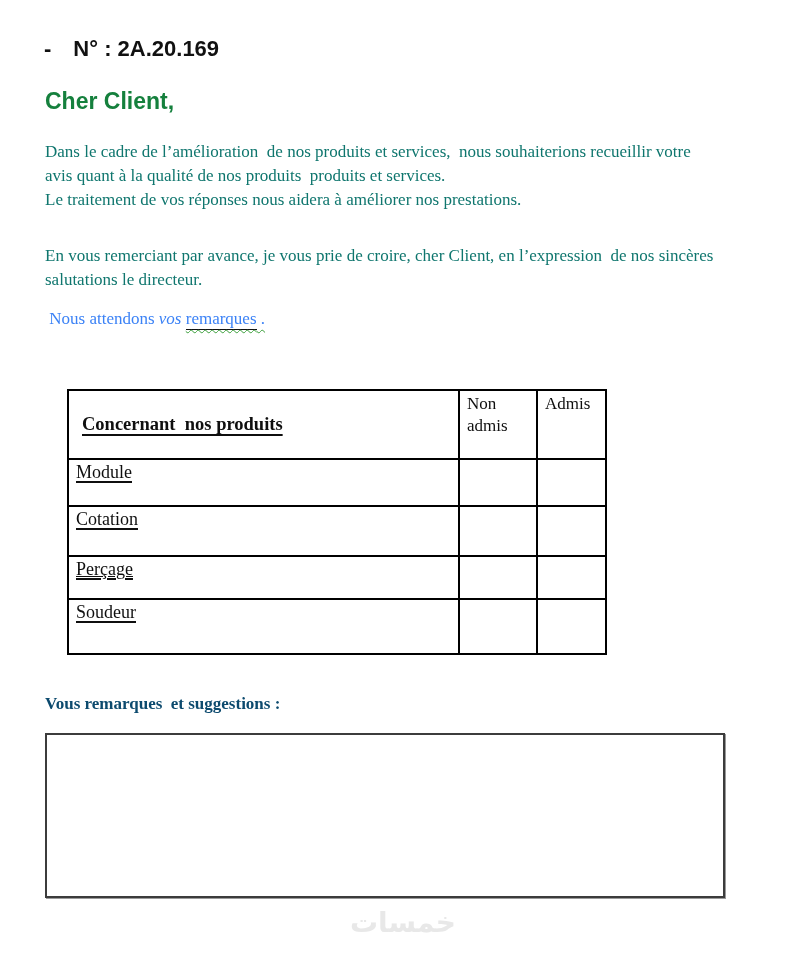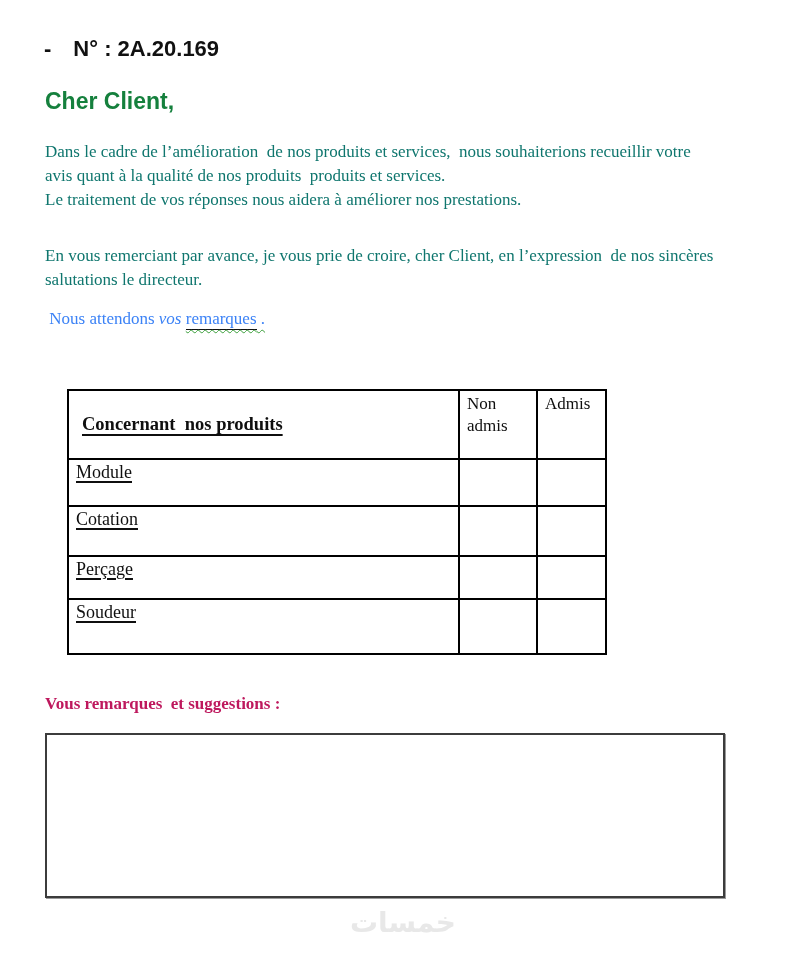--- a/index.html
+++ b/index.html
@@ -87,21 +87,21 @@
     border: 2px solid #000000;
     vertical-align: top;
     padding: 2px 7px;
   }
   .survey-table col.c1 { width: 391px; }
   .survey-table col.c2 { width: 78px; }
   .survey-table col.c3 { width: 69px; }
   .survey-table .header-row td { height: 69px; }
   .survey-table .row-0 td { height: 47px; }
   .survey-table .row-1 td { height: 50px; }
-  .survey-table .row-2 td { height: 43px; }
+  .survey-table .row-2 td { height: 43px; text-decoration: underline; }
   .survey-table .row-3 td { height: 55px; }
   .survey-table .head-main {
     vertical-align: middle;
     padding-left: 13px;
   }
   .survey-table .head-main span {
     font-weight: 700;
     font-size: 18.5px;
     text-decoration: underline;
     text-decoration-thickness: 2px;
@@ -118,21 +118,21 @@
   }
 
   
   .remarks-label {
     position: absolute;
     left: 45px;
     top: 694px;
     font-weight: 700;
     font-size: 17px;
     white-space: pre-wrap;
-    color: #be185d;
+    color: #0c4a6e;
   }
   .remarks-box {
     position: absolute;
     left: 45px;
     top: 733px;
     width: 680px;
     height: 165px;
     border: 2px solid #3c3c3c;
     background: #ffffff;
     box-shadow: 1px 1px 0 #9a9a9a;

